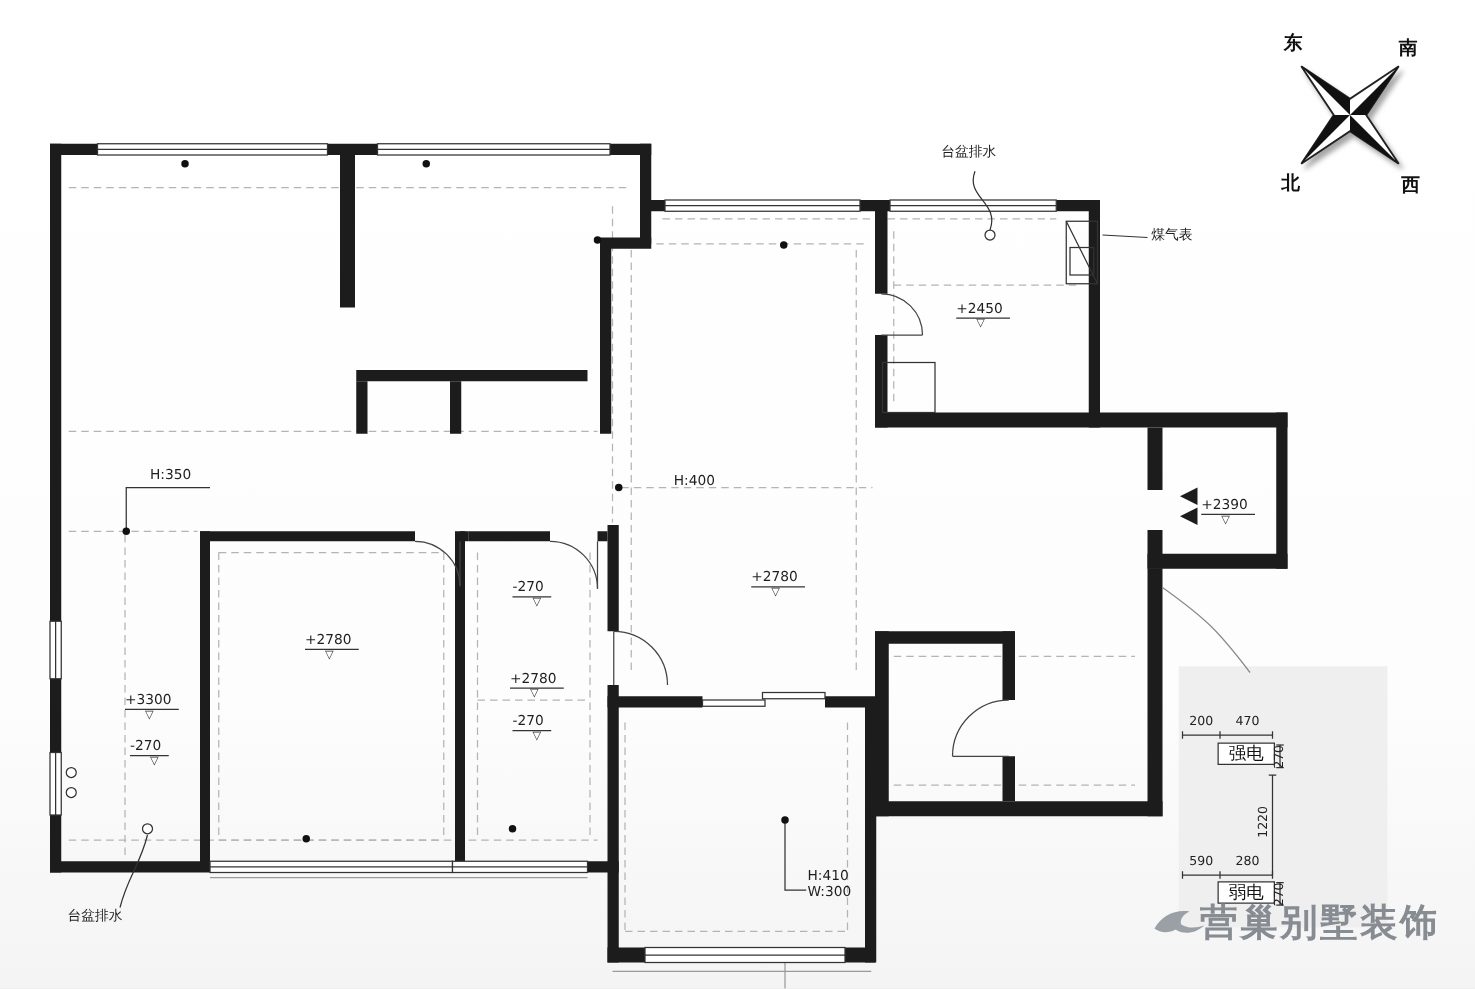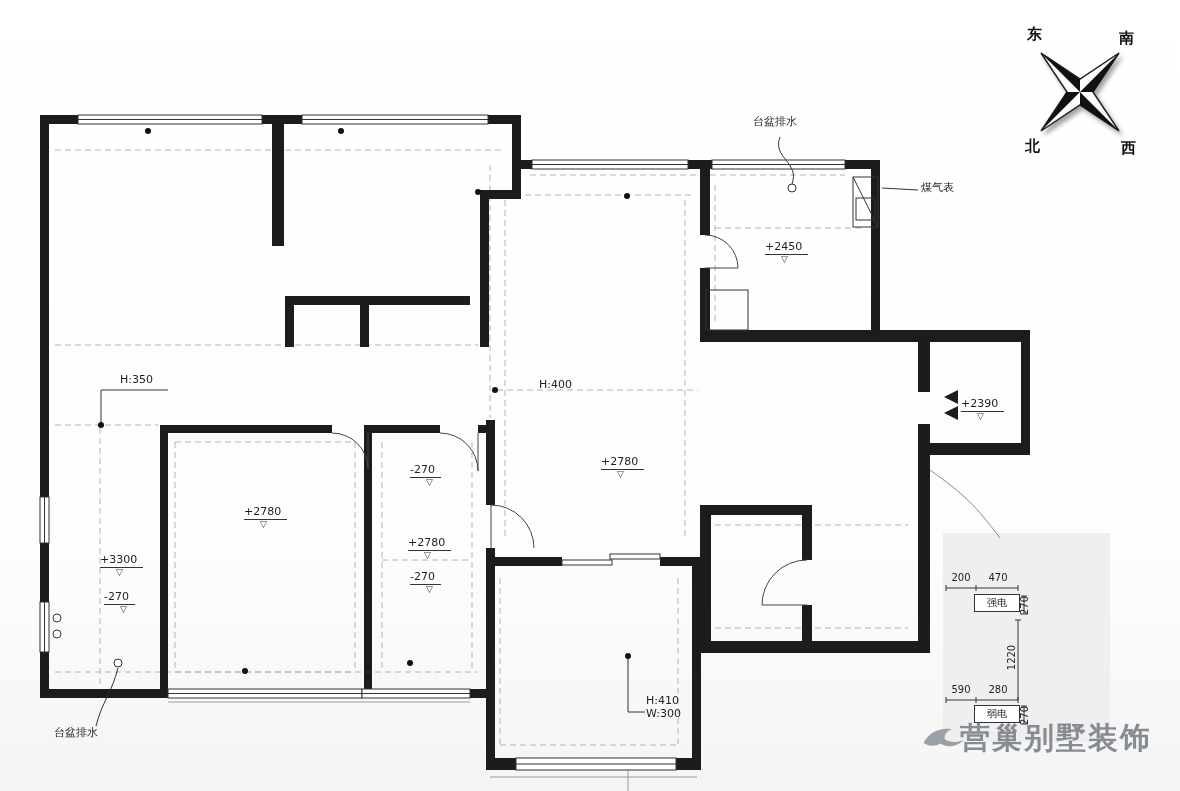--- a/index.html
+++ b/index.html
@@ -11,21 +11,21 @@
   }
   svg.plan{position:absolute;left:0;top:0;}
   .lbl{position:absolute;font-size:11px;color:#1e1e1e;white-space:nowrap;line-height:13px;}
   .lvl .val{border-bottom:1px solid #333;padding:0 6px 1px 0;display:inline-block;}
   .lvl .tri{display:block;font-size:9px;line-height:7px;margin:1px 0 0 16px;color:#333;}
   .page-title{position:absolute;left:826px;top:40px;font-size:33px;font-weight:700;color:#141414;letter-spacing:3px;}
   .compass-char{position:absolute;font-size:15px;font-weight:700;color:#111;}
   .dim{position:absolute;font-size:10px;color:#222;text-align:center;}
   .dim.rot{transform:rotate(-90deg);}
   .ebox{position:absolute;width:44px;height:16px;border:1px solid #333;background:#fff;
-        font-size:10px;color:#111;display:flex;align-items:center;justify-content:center;}
+        font-size:14px;color:#111;display:flex;align-items:center;justify-content:center;}
   .watermark{position:absolute;left:960px;top:718px;font-size:30px;font-weight:700;
              color:#868c92;letter-spacing:2px;}
   .two-line span{display:block;}
   .compass-star{filter:drop-shadow(3px 4px 2px rgba(0,0,0,0.35));}
 </style>
 </head>
 <body>
 
 <div id="stage">
 

